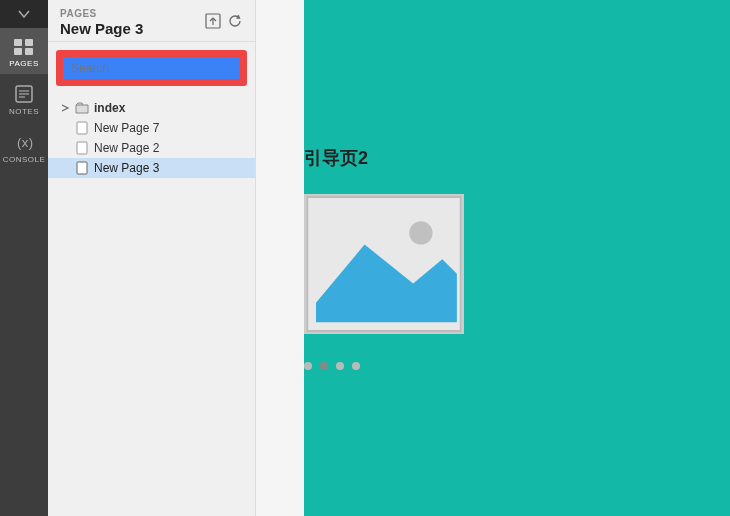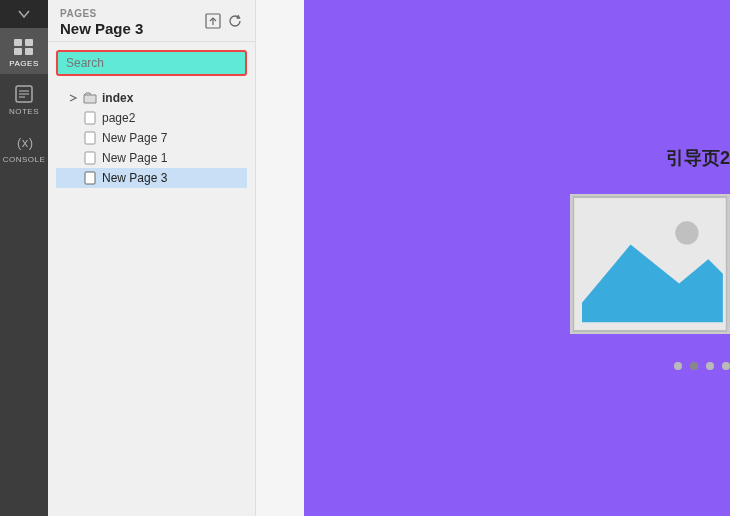--- a/index.html
+++ b/index.html
@@ -99,31 +99,31 @@
       cursor: pointer;
       color: #666;
       font-size: 14px;
     }
     .pages-search {
       margin: 8px 8px 8px 8px;
     }
     .pages-search input {
       width: 100%;
       padding: 4px 8px;
-      border: 2px solid #ef4444;
+      border: 7px solid #ef4444;
       border-radius: 3px;
-      background: #5eead4;
+      background: #3b82f6;
       font-size: 12px;
       color: #333;
       outline: none;
     }
     .pages-tree {
       flex: 1;
       overflow-y: auto;
-      padding: 4px 8px;
+      padding: 4px 0;
     }
     .tree-item {
       display: flex;
       align-items: center;
       padding: 3px 8px 3px 12px;
       font-size: 12px;
       color: #333;
       cursor: pointer;
       user-select: none;
     }
@@ -146,23 +146,23 @@
     }
     .tree-item.bold .item-label {
       font-weight: 600;
     }
 
     
     .main-content {
       flex: 1;
       display: flex;
       flex-direction: column;
-      align-items: flex-end;
+      align-items: flex-start;
       justify-content: center;
-      background: #8b5cf6;
+      background: #14b8a6;
       position: relative;
       margin-left: 48px;
     }
     .main-title {
       font-size: 18px;
       font-weight: 600;
       color: #222;
       margin-bottom: 24px;
     }
     .image-placeholder {
@@ -273,49 +273,40 @@
       </span>
       <span class="icon">
         <svg width="14" height="12" viewBox="0 0 14 12" fill="none">
           <path d="M1 3h12v8H1zM1 3l2-2h4l1 2" stroke="#888" stroke-width="1" fill="#ddd"></path>
         </svg>
       </span>
       <span class="item-label">index</span>
     </div>
 
 
+
+
     <div class="tree-item">
       <span class="indent"></span>
       <span class="icon">
         <svg width="13" height="14" viewBox="0 0 13 14" fill="none">
           <rect x="1" y="1" width="10" height="12" rx="1" stroke="#999" stroke-width="1" fill="#fff"></rect>
         </svg>
       </span>
-      <span class="item-label">page2</span>
-    </div>
-
+      <span class="item-label">New Page 7</span>
+    </div>
 
     <div class="tree-item">
       <span class="indent"></span>
       <span class="icon">
         <svg width="13" height="14" viewBox="0 0 13 14" fill="none">
           <rect x="1" y="1" width="10" height="12" rx="1" stroke="#999" stroke-width="1" fill="#fff"></rect>
         </svg>
       </span>
-      <span class="item-label">New Page 7</span>
-    </div>
-
-    <div class="tree-item">
-      <span class="indent"></span>
-      <span class="icon">
-        <svg width="13" height="14" viewBox="0 0 13 14" fill="none">
-          <rect x="1" y="1" width="10" height="12" rx="1" stroke="#999" stroke-width="1" fill="#fff"></rect>
-        </svg>
-      </span>
-      <span class="item-label">New Page 1</span>
+      <span class="item-label">New Page 2</span>
     </div>
 
     <div class="tree-item selected">
       <span class="indent"></span>
       <span class="icon">
         <svg width="13" height="14" viewBox="0 0 13 14" fill="none">
           <rect x="1" y="1" width="10" height="12" rx="1" stroke="#666" stroke-width="1" fill="#fff"></rect>
         </svg>
       </span>
       <span class="item-label">New Page 3</span>

